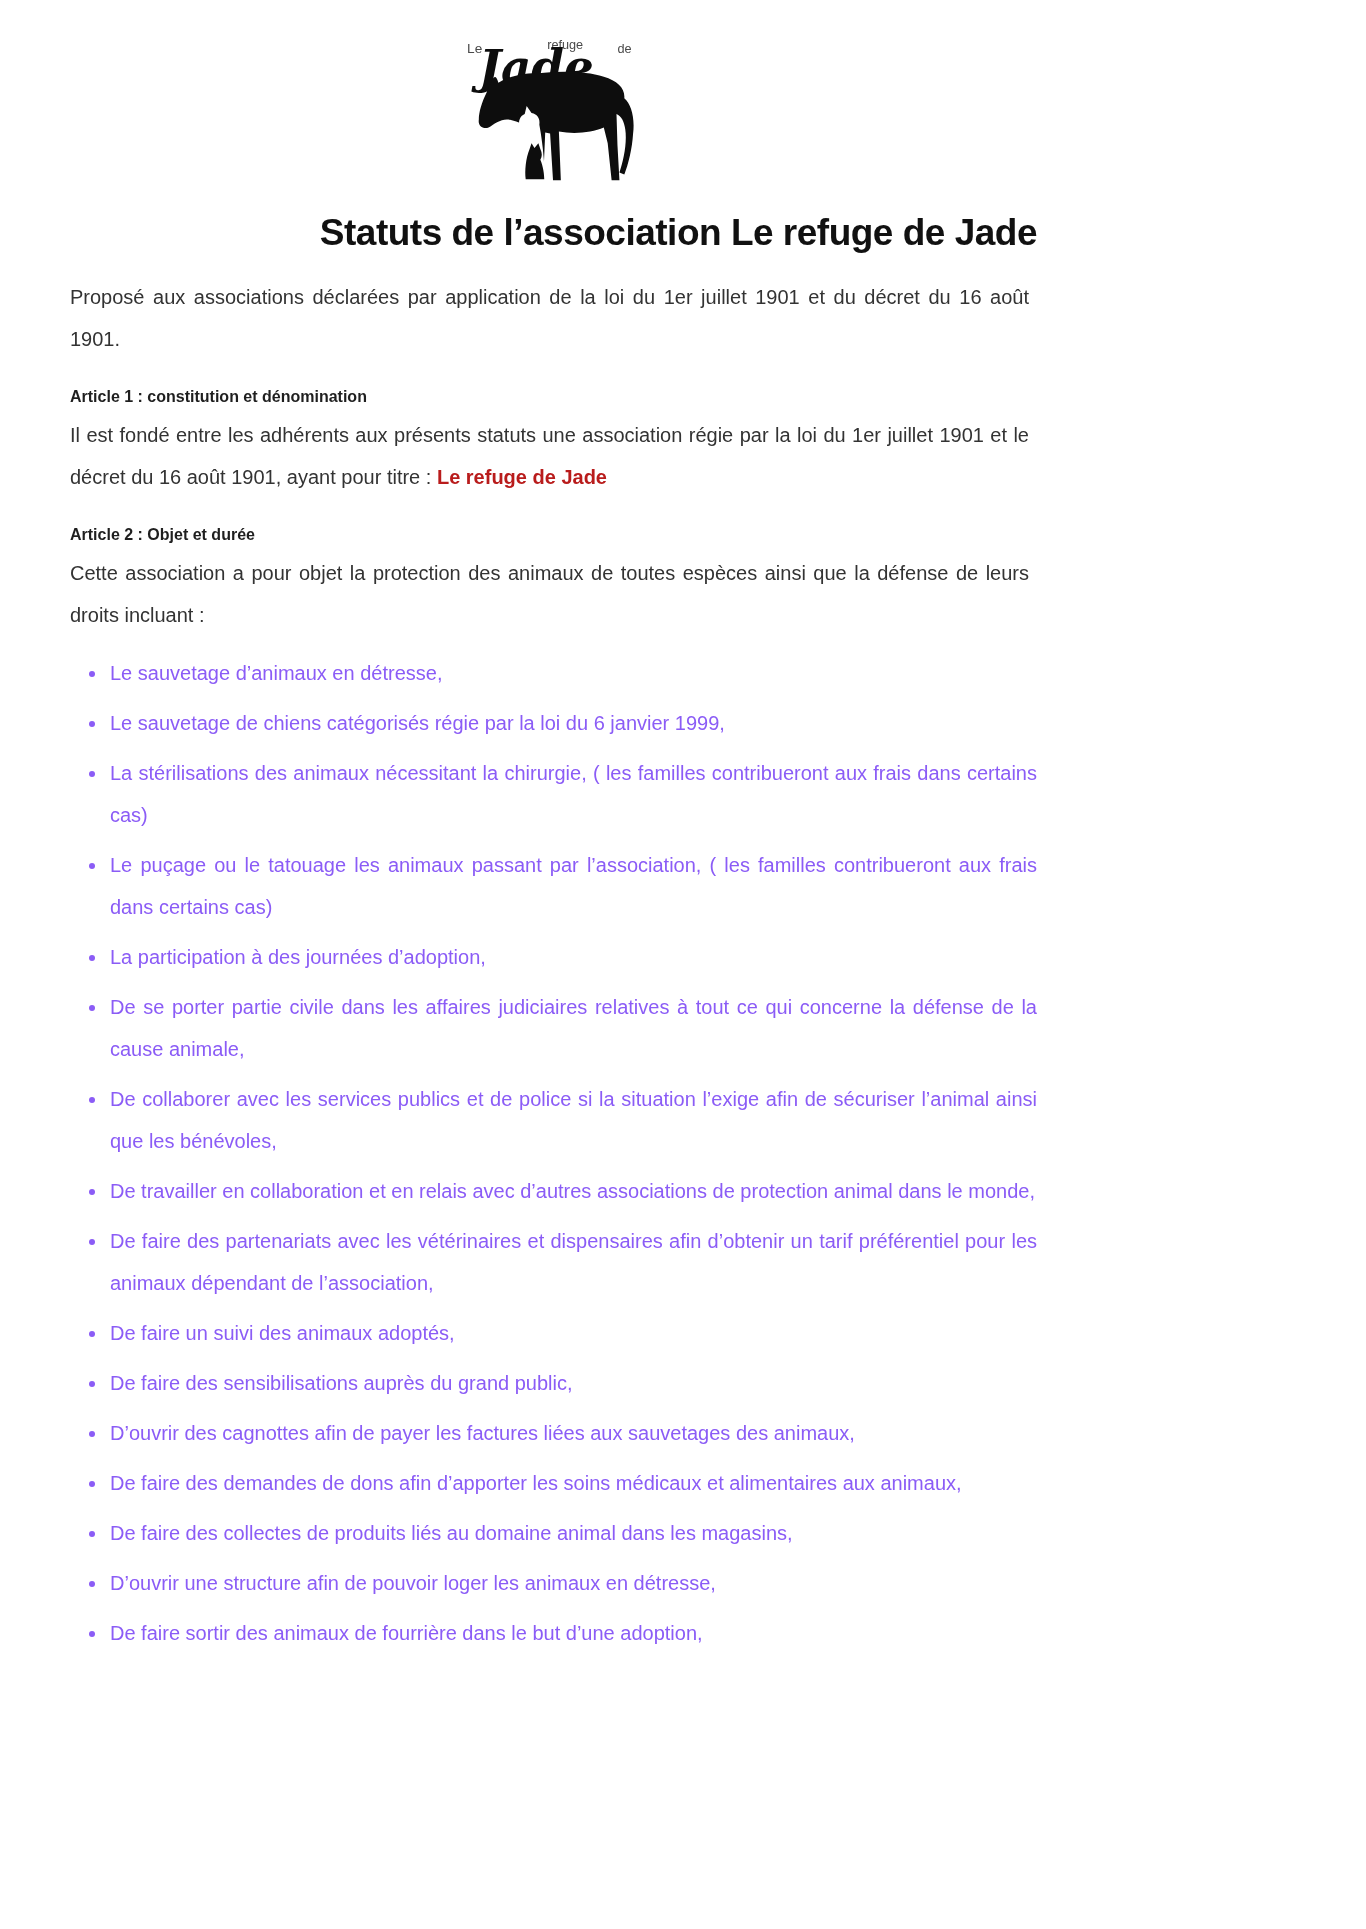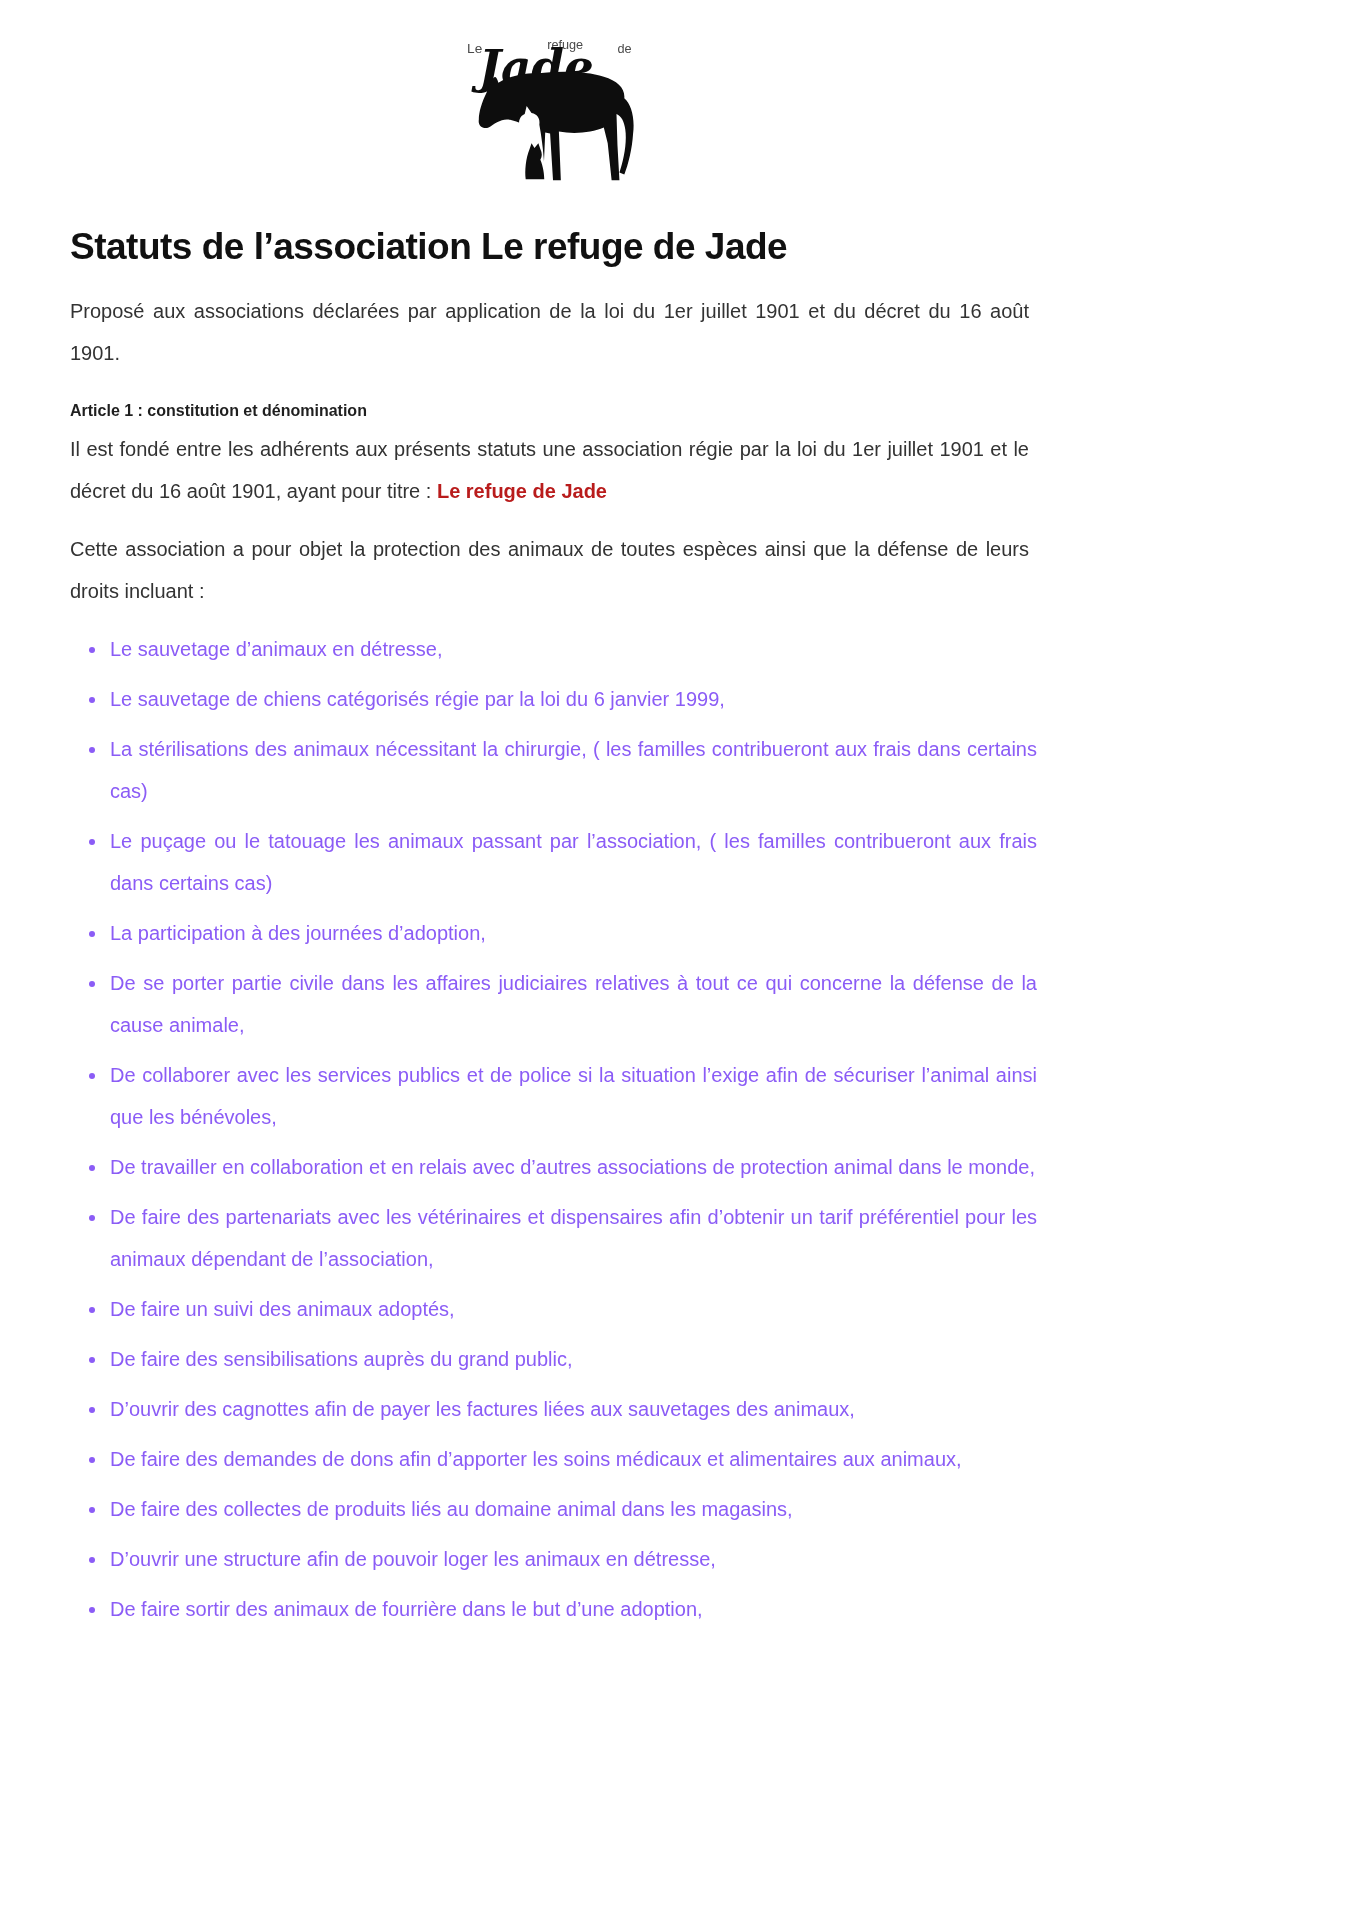--- a/index.html
+++ b/index.html
@@ -24,27 +24,27 @@
   }
   .logo-wrap svg { display: block; }
   .logo-word { font-family: "Liberation Sans", sans-serif; fill: #4a4a4a; }
   .logo-script {
     font-family: "DejaVu Serif", serif;
     font-style: italic;
     font-weight: 700;
     fill: #0d0d0d;
   }
   h1.title {
-    margin: 30px 0 20px 0;
+    margin: 16px 0 20px 0;
     font-size: 37px;
     line-height: 1.25;
     font-weight: 700;
     letter-spacing: -0.5px;
     color: #111111;
-    text-align: left;
+    text-align: right;
   }
   p.body-text {
     margin: 0 8px 16px 0;
     font-size: 20px;
     line-height: 2.1;
     text-align: justify;
     color: #333333;
   }
   h2.article-heading {
     margin: 28px 0 8px 0;
@@ -121,20 +121,21 @@
       </svg>
     </div>
 
     <h1 class="title">Statuts de l’association Le refuge de Jade</h1>
 
     <p class="body-text">Proposé aux associations déclarées par application de la loi du 1er juillet 1901 et du décret du 16 août 1901.</p>
 
     <h2 class="article-heading">Article 1 : constitution et dénomination</h2>
     <p class="body-text"><span>Il est fondé entre les adhérents aux présents statuts une association régie par la loi du 1er juillet 1901 et le décret du 16 août 1901, ayant pour titre : </span><strong class="inline-bold">Le refuge de Jade</strong></p>
 
+    <h2 class="article-heading">Article 2 : Objet et durée</h2>
     <p class="body-text">Cette association a pour objet la protection des animaux de toutes espèces ainsi que la défense de leurs droits incluant :</p>
 
     <ul class="objectives">
 
         <li><span>Le sauvetage d’animaux en détresse,</span></li>
 
         <li><span>Le sauvetage de chiens catégorisés régie par la loi du 6 janvier 1999,</span></li>
 
         <li><span>La stérilisations des animaux nécessitant la chirurgie, ( les familles contribueront aux frais dans certains cas)</span></li>
 

